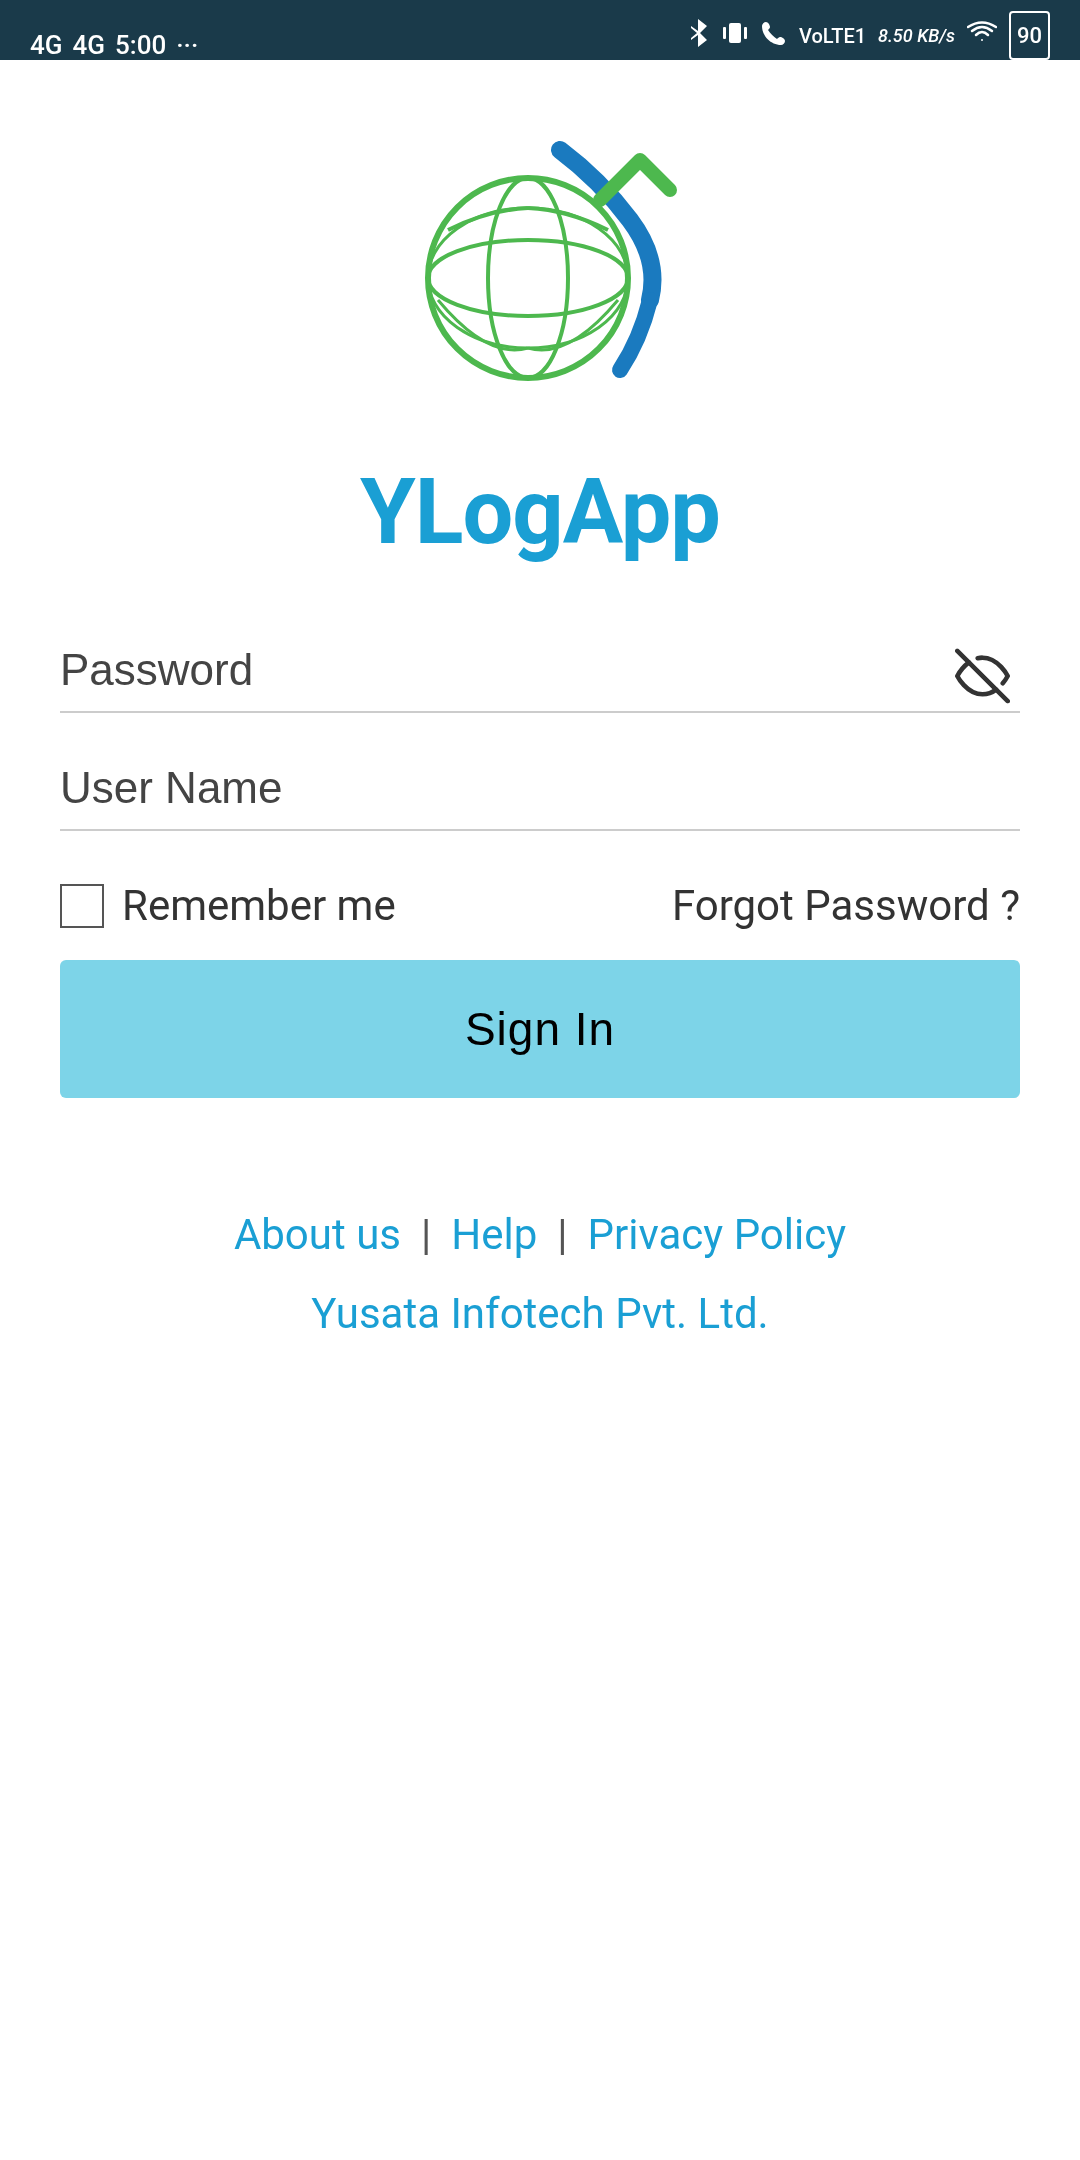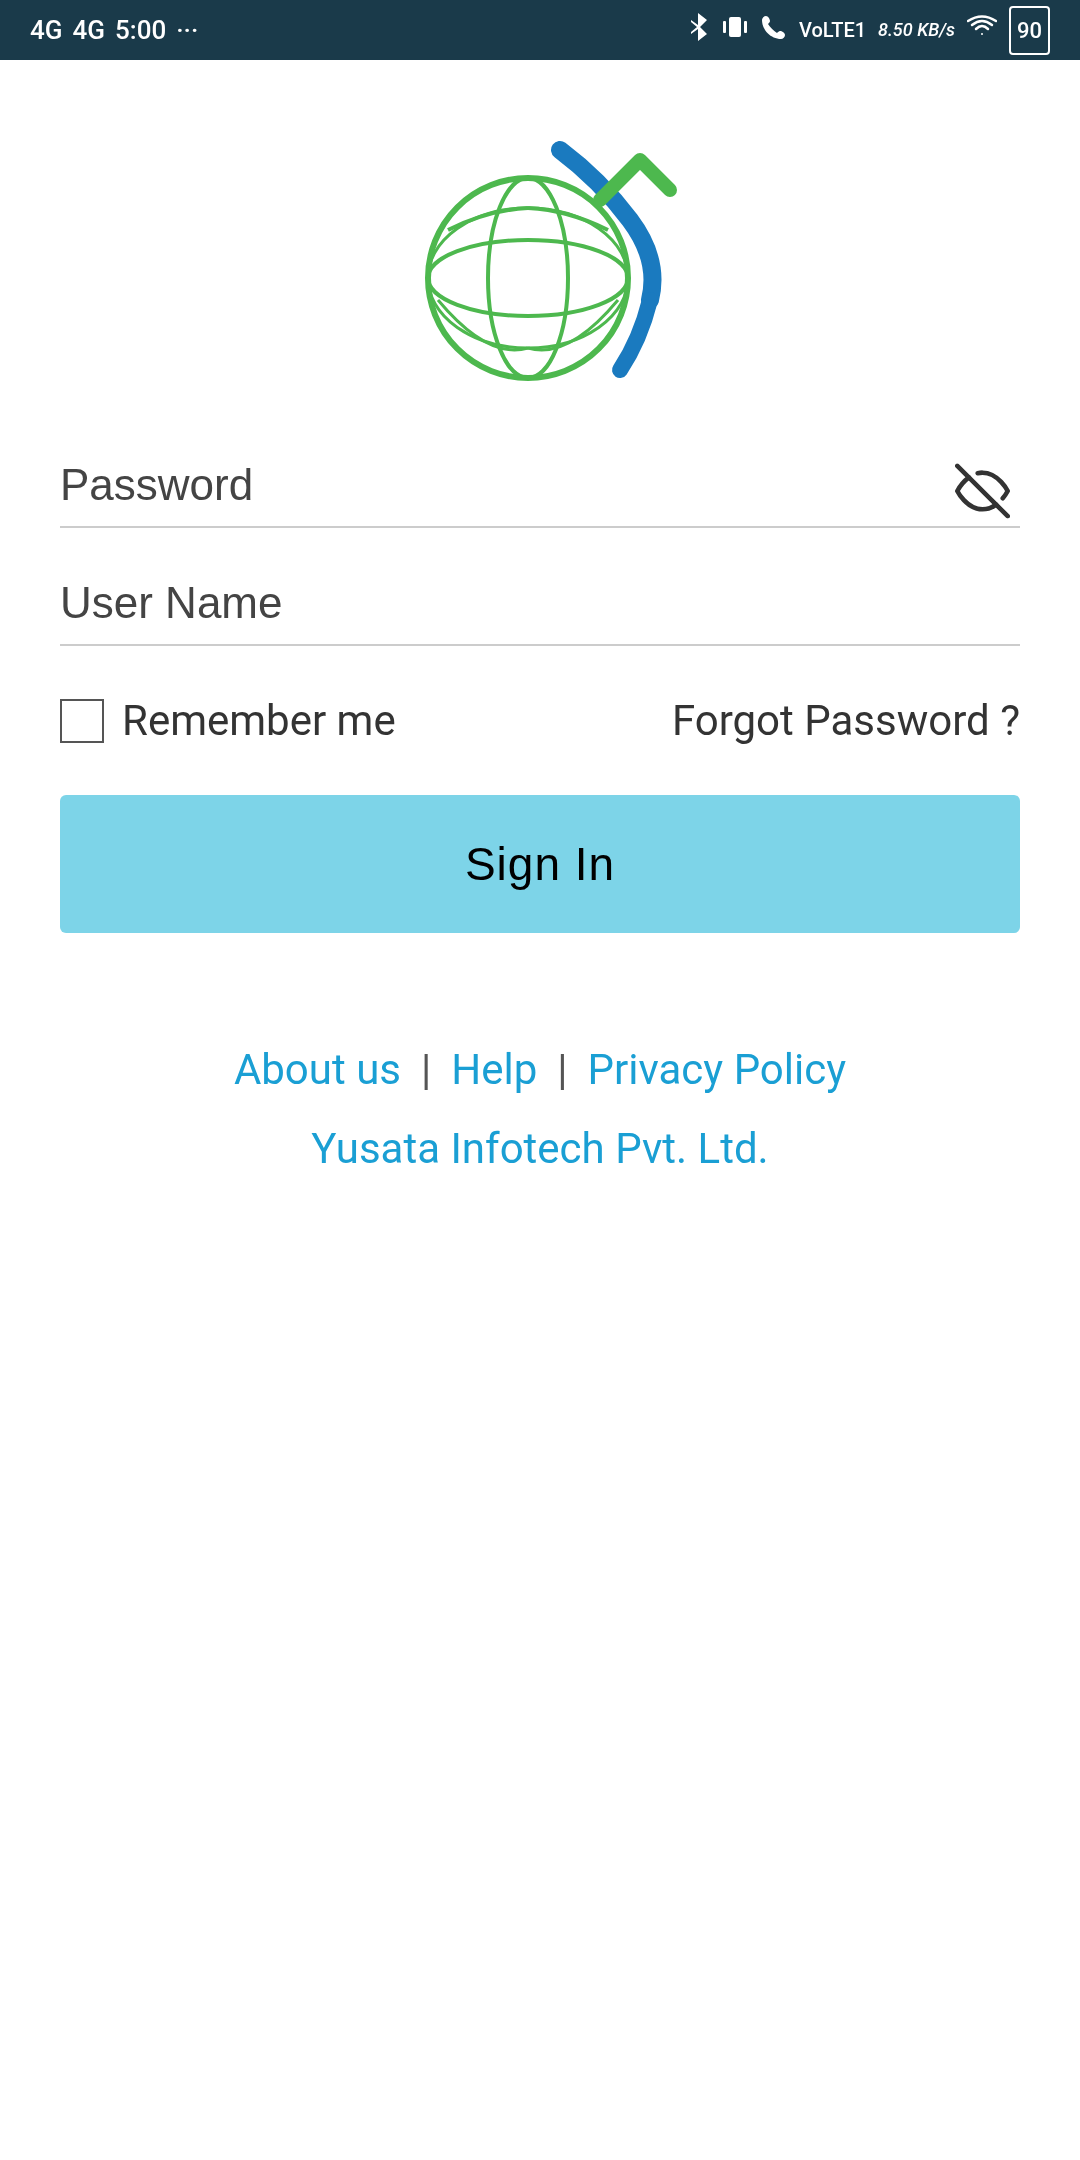--- a/index.html
+++ b/index.html
@@ -16,21 +16,21 @@
       font-family: 'Roboto', Arial, sans-serif;
       overflow-x: hidden;
     }
 
     
     .status-bar {
       width: 100%;
       height: 60px;
       background: #1a3a4a;
       display: flex;
-      align-items: center;
+      align-items: flex-end;
       justify-content: space-between;
       padding: 0 30px;
       color: white;
       font-size: 26px;
       font-weight: 500;
     }
 
     .status-left {
       display: flex;
       align-items: center;
@@ -122,21 +122,21 @@
     .eye-icon svg {
       width: 55px;
       height: 55px;
     }
 
     
     .remember-row {
       display: flex;
       align-items: center;
       justify-content: space-between;
-      margin-bottom: 50px;
+      margin-bottom: 30px;
     }
 
     .remember-left {
       display: flex;
       align-items: center;
       gap: 18px;
     }
 
     .checkbox-box {
       width: 44px;
@@ -288,20 +288,21 @@
 
         <path d="M 160 10 Q 200 40 230 80 Q 260 120 250 160" stroke="#1a7abf" stroke-width="18" fill="none" stroke-linecap="round"></path>
 
         <path d="M 200 60 L 240 20 L 270 50" stroke="#4db84e" stroke-width="14" fill="none" stroke-linecap="round" stroke-linejoin="round"></path>
 
         <path d="M 250 160 Q 240 200 220 230" stroke="#1a7abf" stroke-width="16" fill="none" stroke-linecap="round"></path>
       </g>
     </svg>
   </div>
 
+  <h1 class="app-title">YLogApp</h1>
 
   <form class="login-form">
 
     
     <div class="form-field">
       <input type="password" placeholder="Password" style="">
       <span class="eye-icon">
         <svg viewBox="0 0 24 24" fill="none" stroke="#333" stroke-width="2" stroke-linecap="round" stroke-linejoin="round">
           <path d="M17.94 17.94A10.07 10.07 0 0 1 12 20c-7 0-11-8-11-8a18.45 18.45 0 0 1 5.06-5.94"></path>
           <path d="M9.9 4.24A9.12 9.12 0 0 1 12 4c7 0 11 8 11 8a18.5 18.5 0 0 1-2.16 3.19"></path>

